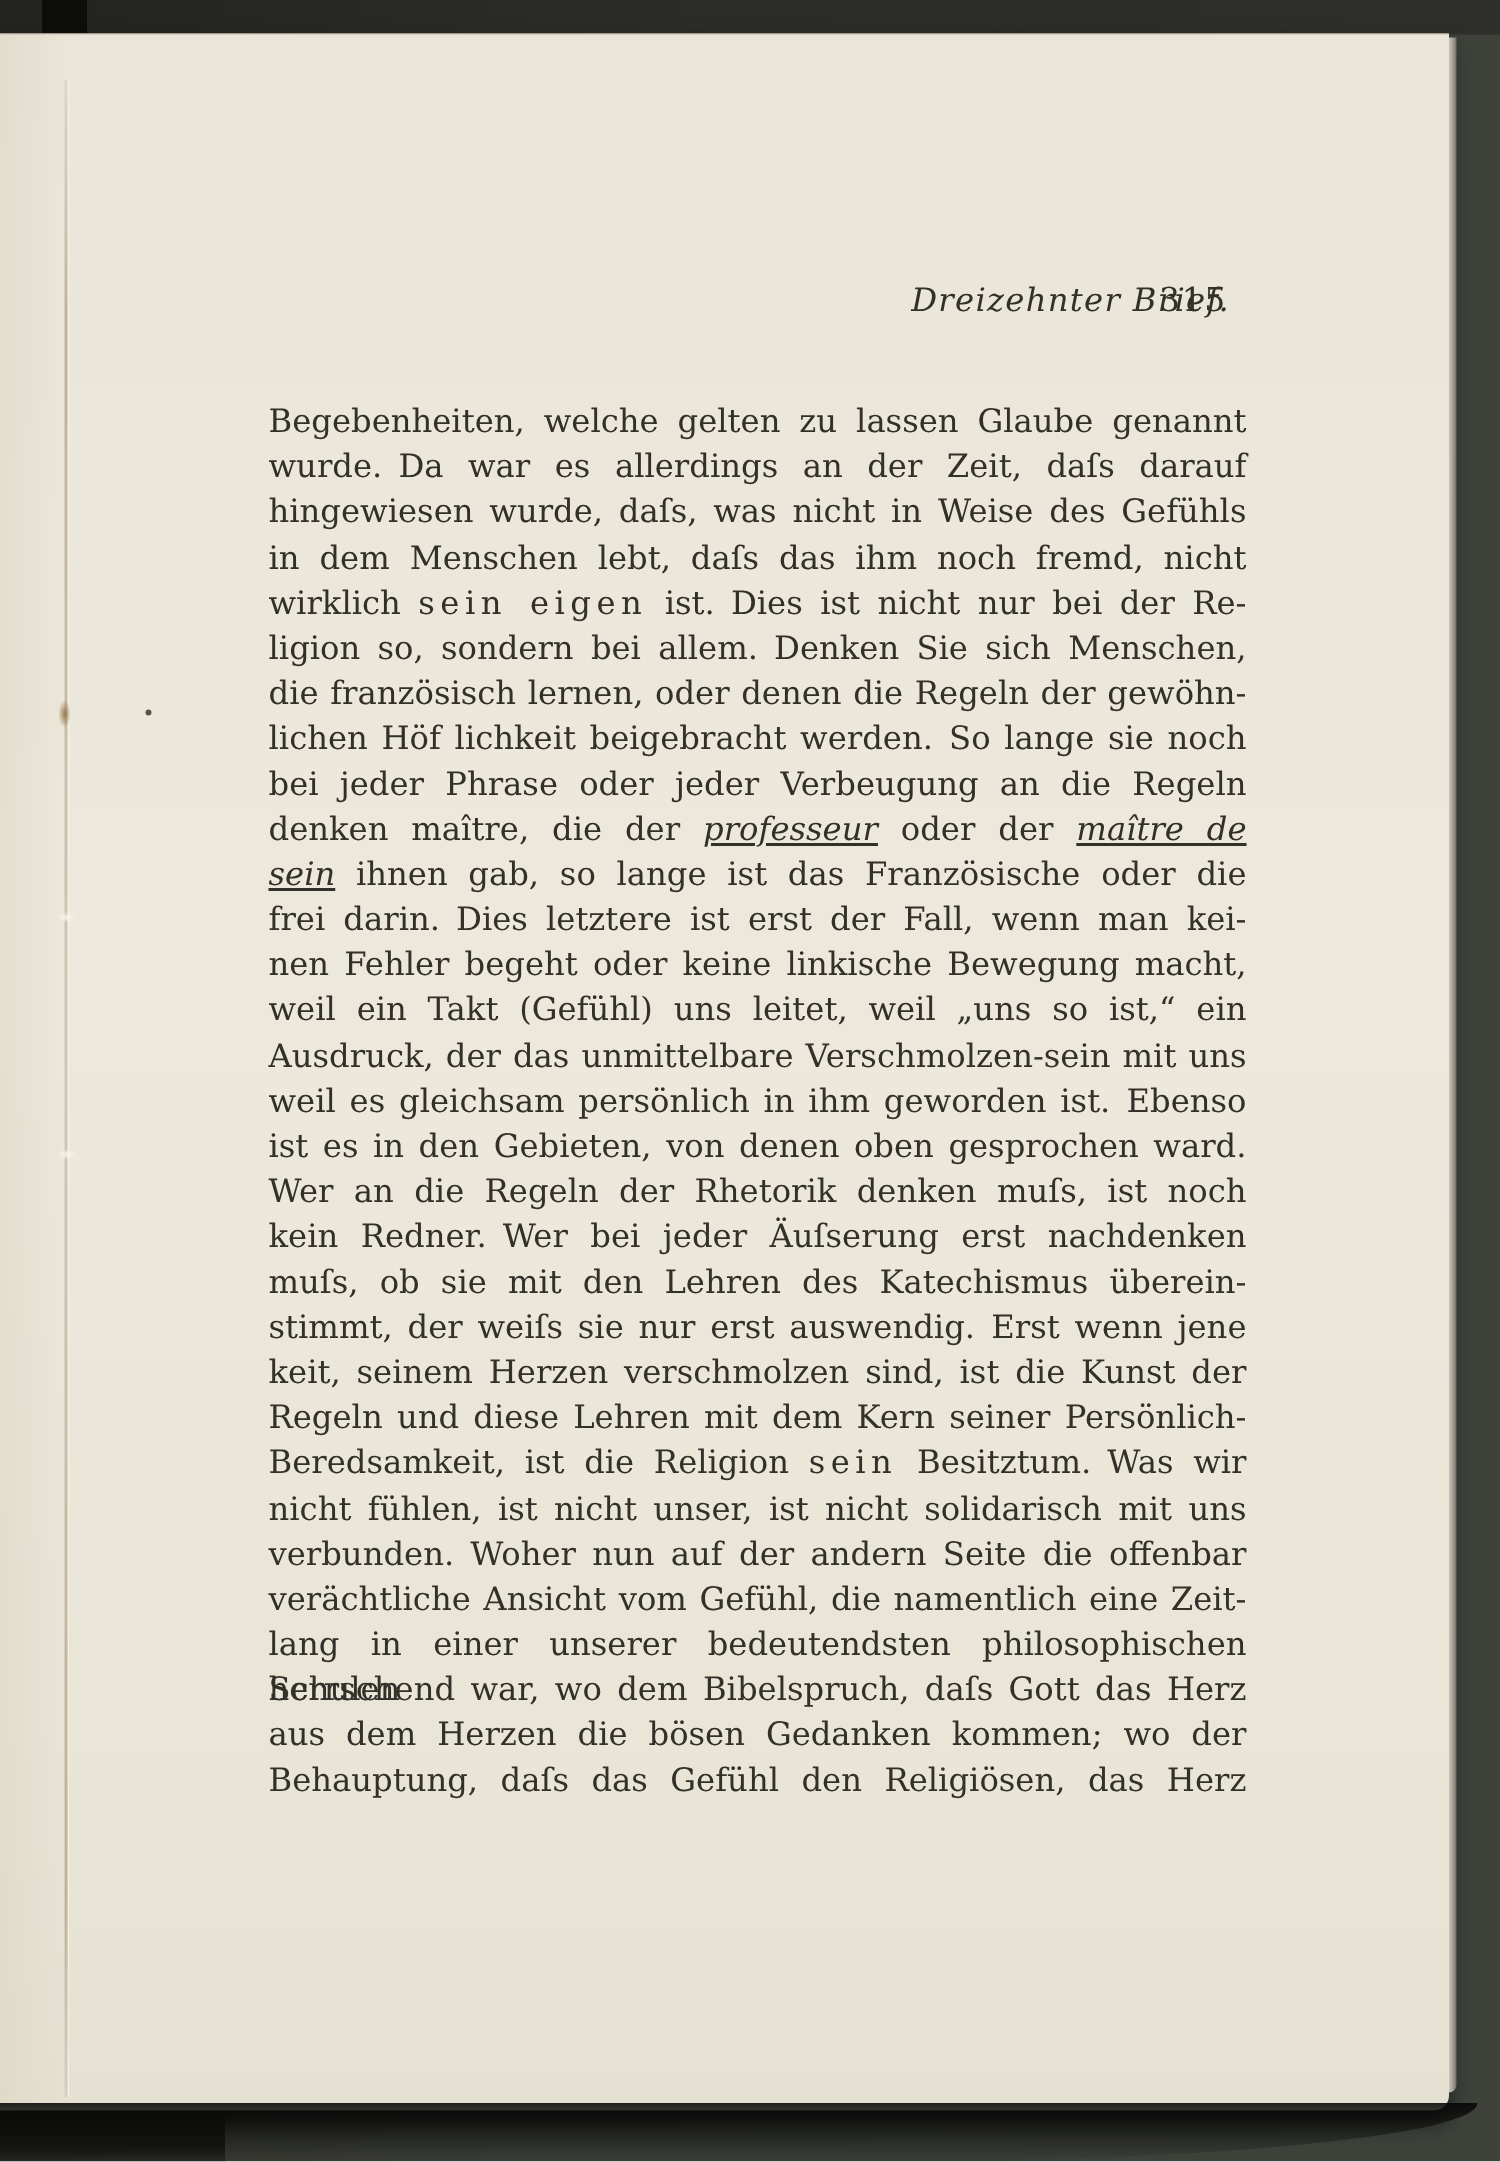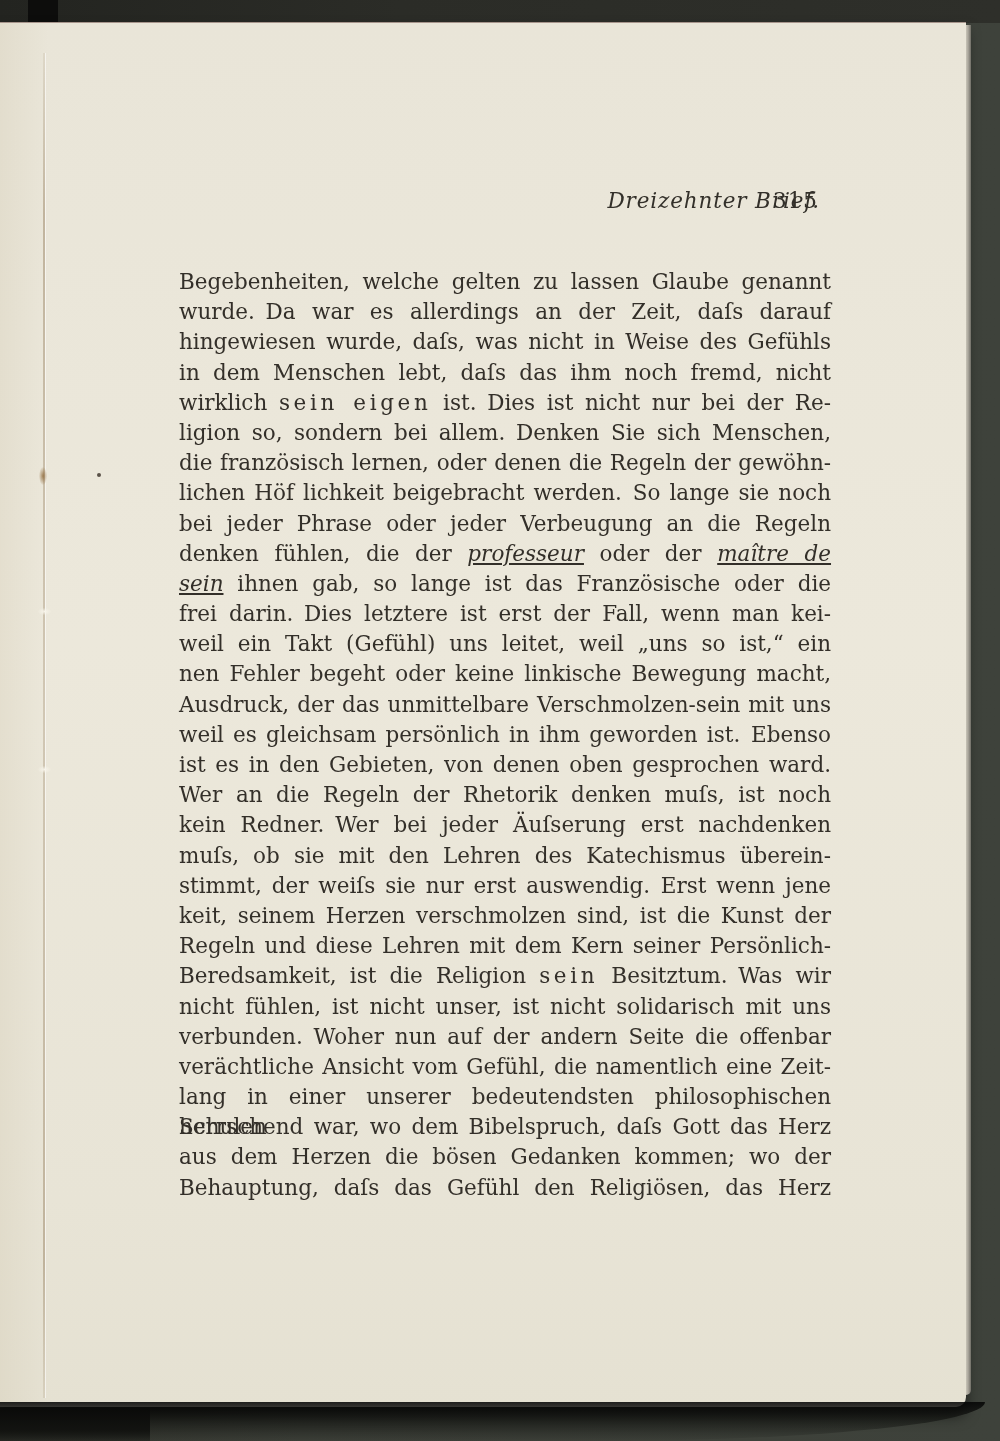--- a/index.html
+++ b/index.html
@@ -163,25 +163,25 @@
     <div class="textblock" id="textblock">
         <div class="line"><span>Begebenheiten, welche gelten zu lassen Glaube genannt</span></div>
         <div class="line"><span>wurde. Da war es allerdings an der Zeit, daſs darauf</span></div>
         <div class="line"><span>hingewiesen wurde, daſs, was nicht in Weise des Gefühls</span></div>
         <div class="line"><span>in dem Menschen lebt, daſs das ihm noch fremd, nicht</span></div>
         <div class="line"><span>wirklich </span><span class="gsp">sein eigen</span><span> ist. Dies ist nicht nur bei der Re-</span></div>
         <div class="line"><span>ligion so, sondern bei allem. Denken Sie sich Menschen,</span></div>
         <div class="line"><span>die französisch lernen, oder denen die Regeln der gewöhn-</span></div>
         <div class="line"><span>lichen Höf lichkeit beigebracht werden. So lange sie noch</span></div>
         <div class="line"><span>bei jeder Phrase oder jeder Verbeugung an die Regeln</span></div>
-        <div class="line"><span>denken fühlen, die der </span><span class="it">professeur</span><span> oder der </span><span class="it">maître de</span></div>
+        <div class="line"><span>denken maître, die der </span><span class="it">professeur</span><span> oder der </span><span class="it">maître de</span></div>
         <div class="line"><span class="it">sein</span><span> ihnen gab, so lange ist das Französische oder die</span></div>
         <div class="line"><span>frei darin. Dies letztere ist erst der Fall, wenn man kei-</span></div>
+        <div class="line"><span>nen Fehler begeht oder keine linkische Bewegung macht,</span></div>
         <div class="line"><span>weil ein Takt (Gefühl) uns leitet, weil „uns so ist,“ ein</span></div>
-        <div class="line"><span>nen Fehler begeht oder keine linkische Bewegung macht,</span></div>
         <div class="line"><span>Ausdruck, der das unmittelbare Verschmolzen-sein mit uns</span></div>
         <div class="line"><span>weil es gleichsam persönlich in ihm geworden ist. Ebenso</span></div>
         <div class="line"><span>ist es in den Gebieten, von denen oben gesprochen ward.</span></div>
         <div class="line"><span>Wer an die Regeln der Rhetorik denken muſs, ist noch</span></div>
         <div class="line"><span>kein Redner. Wer bei jeder Äuſserung erst nachdenken</span></div>
         <div class="line"><span>muſs, ob sie mit den Lehren des Katechismus überein-</span></div>
         <div class="line"><span>stimmt, der weiſs sie nur erst auswendig. Erst wenn jene</span></div>
         <div class="line"><span>keit, seinem Herzen verschmolzen sind, ist die Kunst der</span></div>
         <div class="line"><span>Regeln und diese Lehren mit dem Kern seiner Persönlich-</span></div>
         <div class="line"><span>Beredsamkeit, ist die Religion </span><span class="gsp">sein</span><span> Besitztum. Was wir</span></div>

